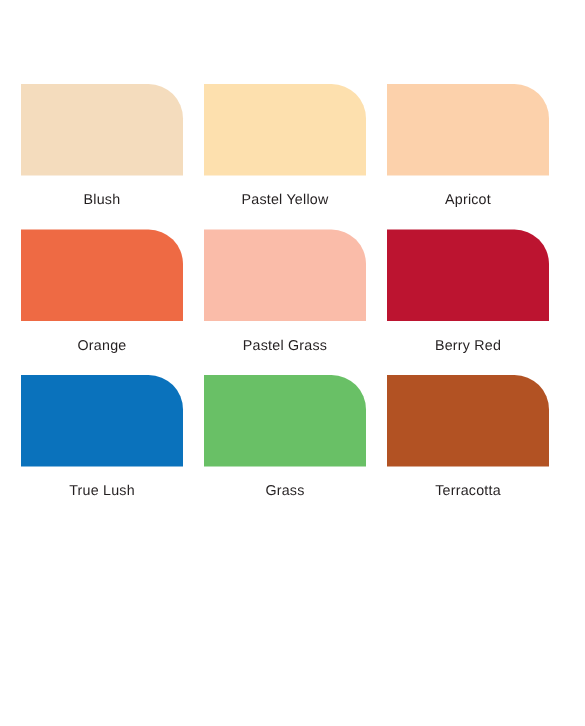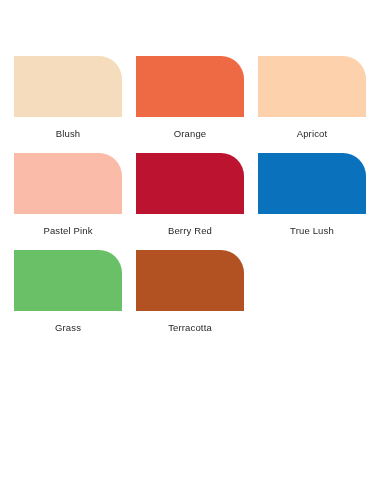--- a/index.html
+++ b/index.html
@@ -55,34 +55,38 @@
 <body style="background: rgb(255, 255, 255);">
 
 <div id="palette-sheet" style="background: rgb(255, 255, 255);">
   <div class="swatch-grid">
 
     <div class="swatch-cell">
       <div class="swatch-chip" style="background: rgb(244, 220, 189);"></div>
       <div class="swatch-label" style="color: rgb(35, 31, 32);">Blush</div>
     </div>
 
-
     <div class="swatch-cell">
-      <div class="swatch-chip" style="background: rgb(238, 106, 68);"></div>
-      <div class="swatch-label" style="color: rgb(35, 31, 32);">Orange</div>
+      <div class="swatch-chip" style="background: rgb(253, 224, 174);"></div>
+      <div class="swatch-label" style="color: rgb(35, 31, 32);">Pastel Yellow</div>
     </div>
 
     <div class="swatch-cell">
       <div class="swatch-chip" style="background: rgb(252, 209, 171);"></div>
       <div class="swatch-label" style="color: rgb(35, 31, 32);">Apricot</div>
     </div>
 
     <div class="swatch-cell">
+      <div class="swatch-chip" style="background: rgb(238, 106, 68);"></div>
+      <div class="swatch-label" style="color: rgb(35, 31, 32);">Orange</div>
+    </div>
+
+    <div class="swatch-cell">
       <div class="swatch-chip" style="background: rgb(250, 188, 169);"></div>
-      <div class="swatch-label" style="color: rgb(35, 31, 32);">Pastel Pink</div>
+      <div class="swatch-label" style="color: rgb(35, 31, 32);">Pastel Grass</div>
     </div>
 
     <div class="swatch-cell">
       <div class="swatch-chip" style="background: rgb(188, 20, 48);"></div>
       <div class="swatch-label" style="color: rgb(35, 31, 32);">Berry Red</div>
     </div>
 
 
     <div class="swatch-cell">
       <div class="swatch-chip" style="background: rgb(10, 114, 188);"></div>

